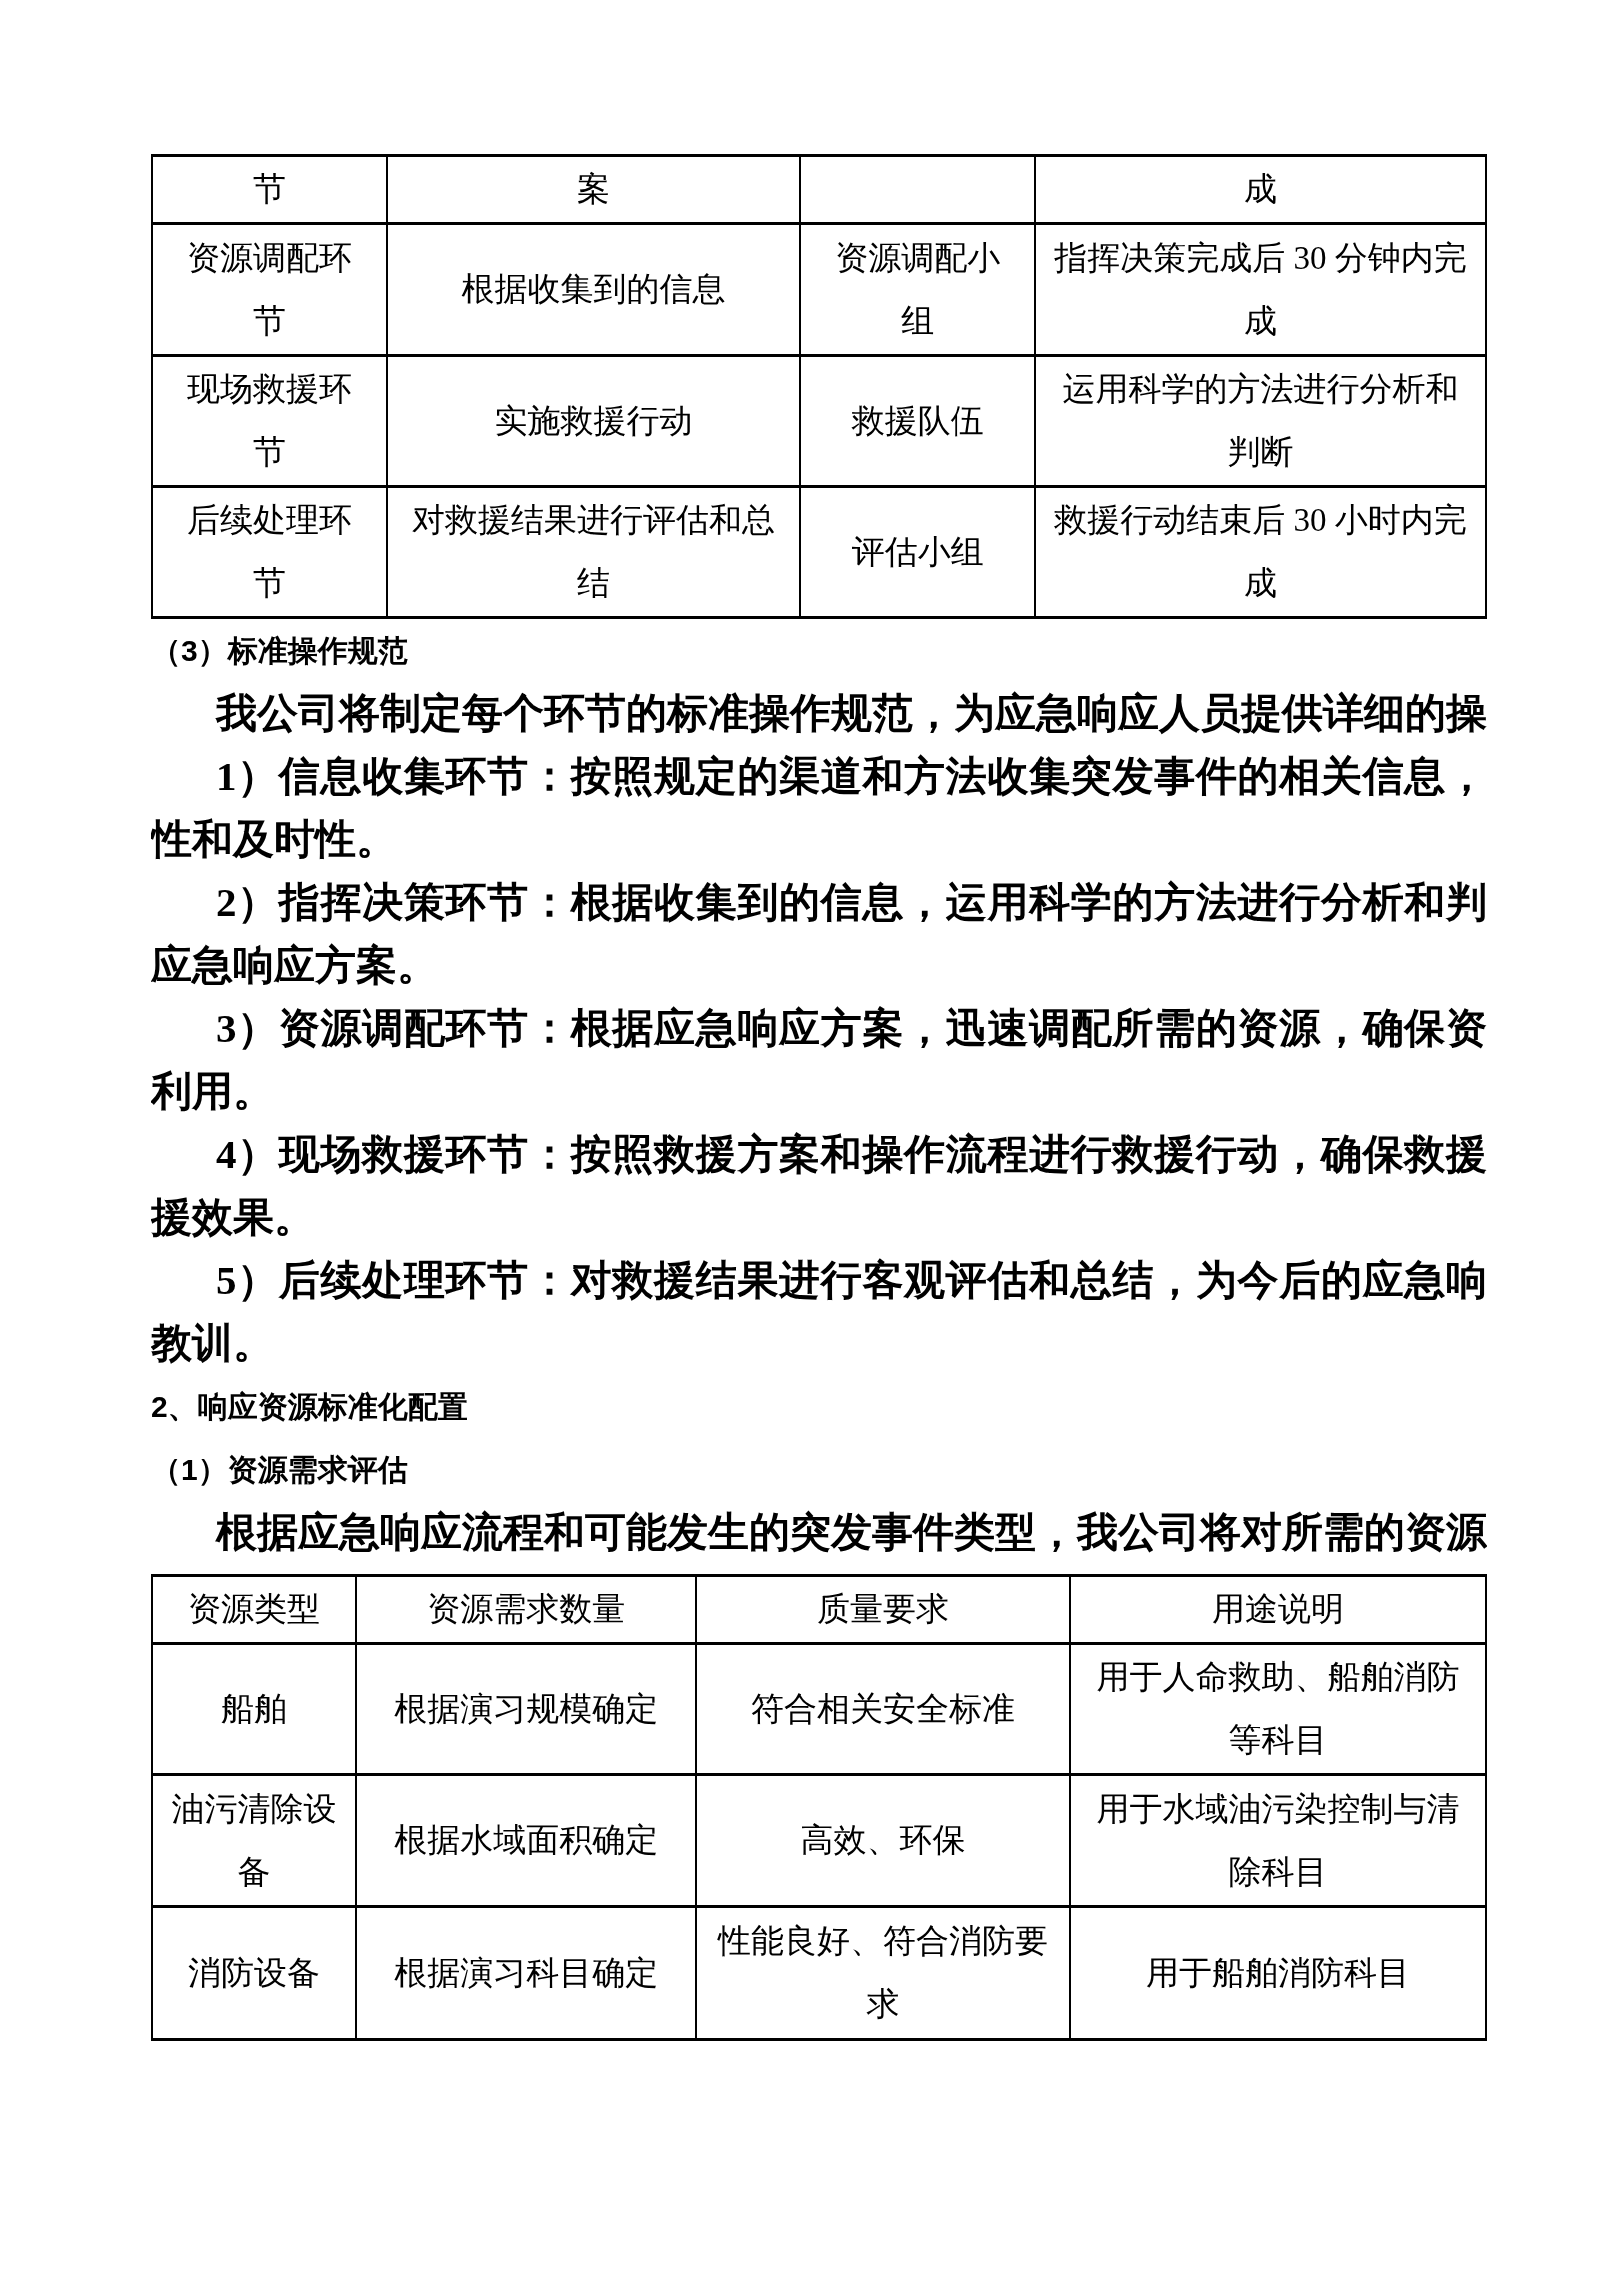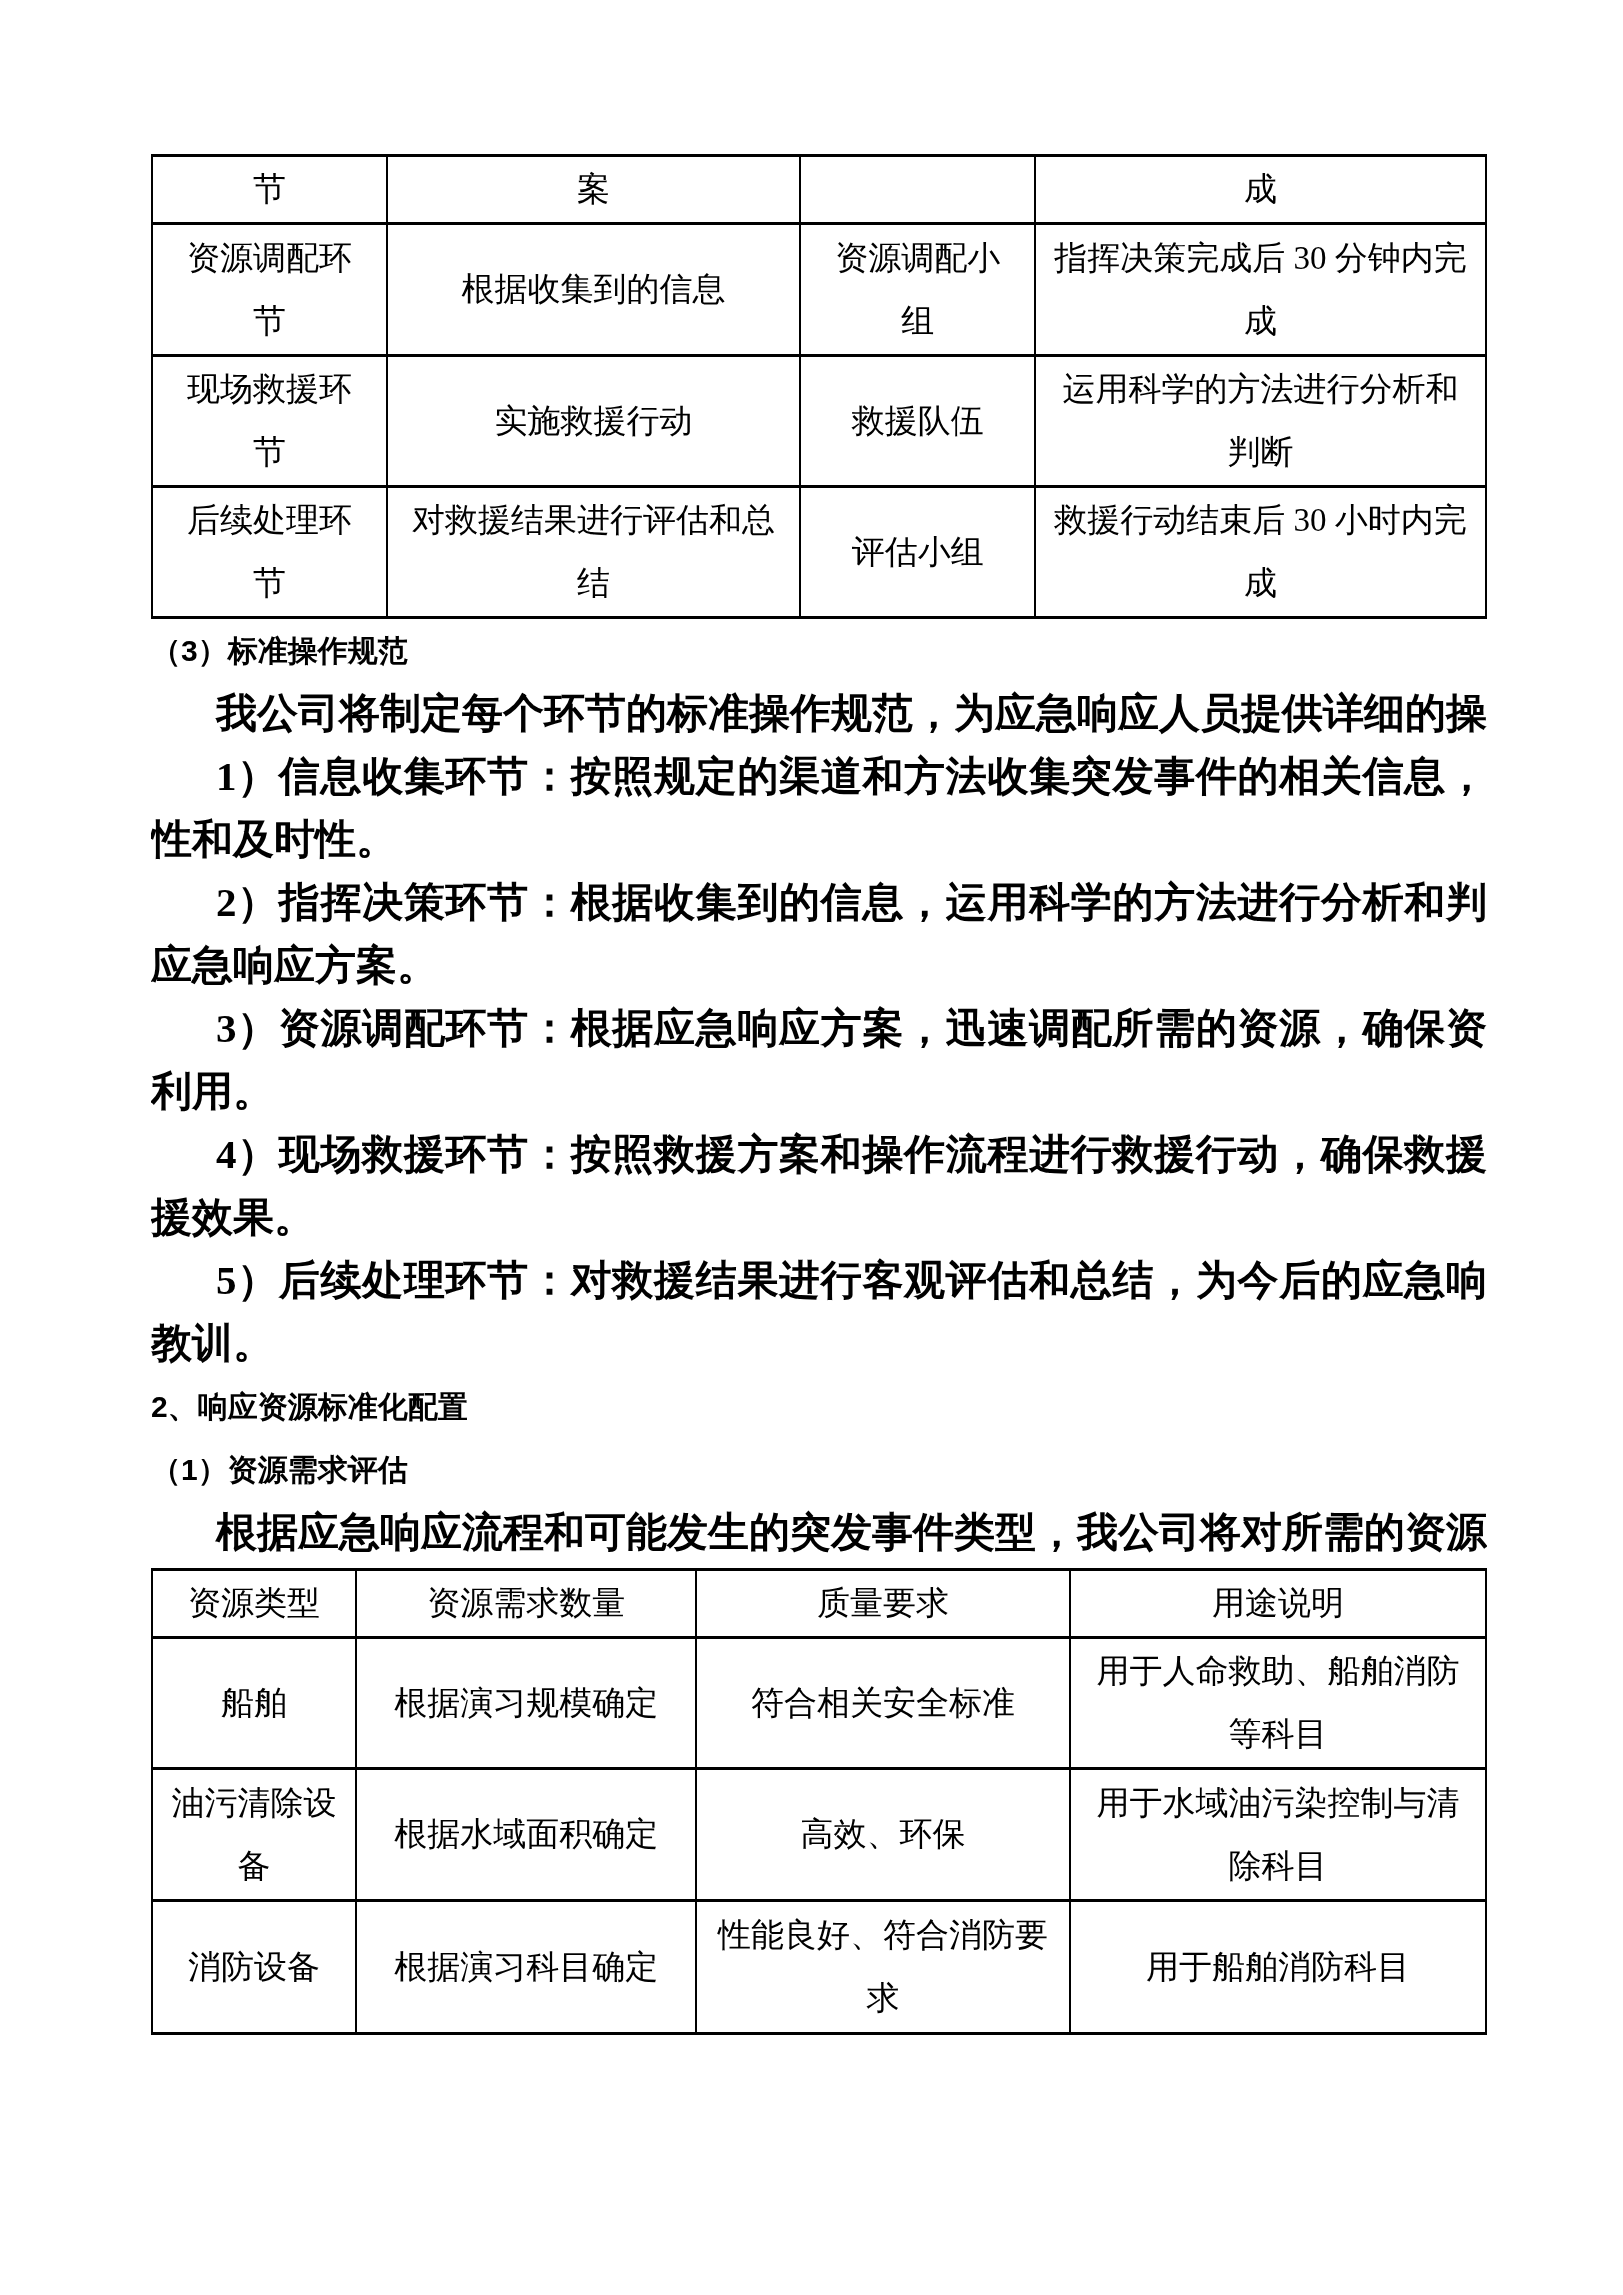--- a/index.html
+++ b/index.html
@@ -32,21 +32,21 @@
     padding: 0 14.4px;
     overflow: hidden;
   }
   #top-table { margin-top: 154px; }
   #top-table td:nth-child(1), #top-table td:nth-child(3) { padding: 0 19.6px; }
   #top-table tr:nth-child(1) td { height: 65px; }
   #top-table tr:nth-child(2) td { height: 129px; }
   #top-table tr:nth-child(3) td { height: 128px; }
   #top-table tr:nth-child(4) td { height: 128px; }
 
-  #bottom-table { margin-top: 4px; }
+  #bottom-table { margin-top: 10px; }
   #bottom-table tr:nth-child(1) td { height: 65px; }
   #bottom-table tr:nth-child(2) td { height: 128px; }
   #bottom-table tr:nth-child(3) td { height: 129px; }
   #bottom-table tr:nth-child(4) td { height: 130px; }
 
   .line {
     font-size: 41px;
     line-height: 63px;
     height: 63px;
     overflow: hidden;

